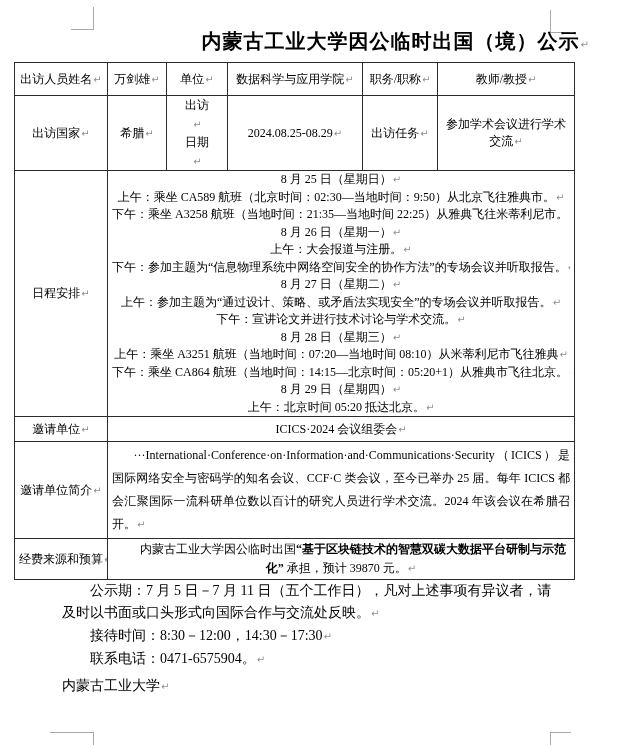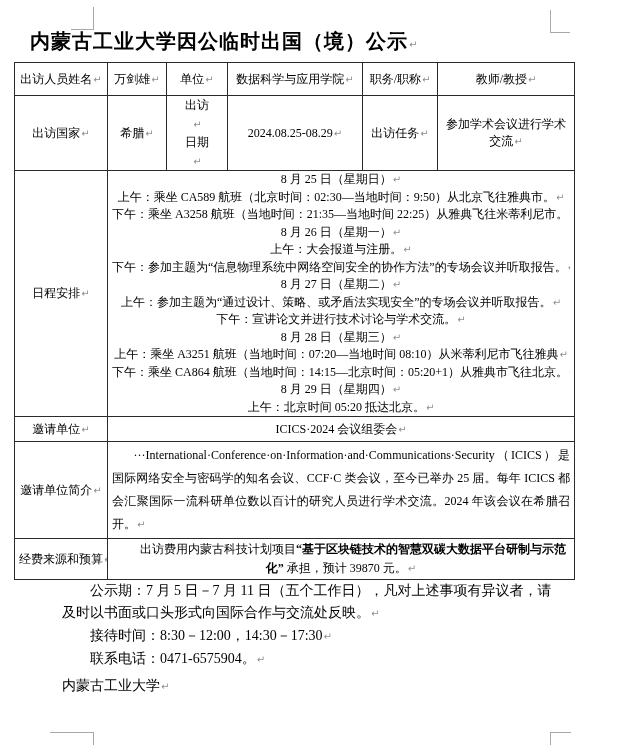--- a/index.html
+++ b/index.html
@@ -10,21 +10,21 @@
   }
   
   .cm{position:absolute;border:0 solid #a8a8a8;}
   .cm-tl{left:71px;top:7px;width:22px;height:22px;border-right-width:1px;border-bottom-width:1px;}
   .cm-tr{left:550px;top:10px;width:19px;height:22px;border-left-width:1px;border-bottom-width:1px;}
   .cm-bl{left:50px;top:732px;width:43px;height:13px;border-right-width:1px;border-top-width:1px;}
   .cm-br{left:550px;top:732px;width:20px;height:13px;border-left-width:1px;border-top-width:1px;}
 
   .title{
     position:absolute;left:30px;top:28px;width:560px;
-    text-align:left;font-size:20px;font-weight:bold;letter-spacing:1px;
+    text-align:right;font-size:20px;font-weight:bold;letter-spacing:1px;
   }
 
   table.doc{
     position:absolute;left:14px;top:62px;width:560px;
     border-collapse:collapse;table-layout:fixed;font-size:12px;
   }
   table.doc td{
     border:1px solid #2b2b2b;padding:0 4px;
     text-align:center;vertical-align:middle;overflow:hidden;
   }
@@ -125,21 +125,21 @@
   </tr>
   <tr class="r6">
     <td class="lab">邀请单位简介<span class="pmark">↵</span></td>
     <td colspan="5" class="intro-cell">
       <div class="intro">···International·Conference·on·Information·and·Communications·Security（ICICS）是国际网络安全与密码学的知名会议、CCF·C 类会议，至今已举办 25 届。每年 ICICS 都会汇聚国际一流科研单位数以百计的研究人员进行学术交流。2024 年该会议在希腊召开。<span class="pmark">↵</span></div>
     </td>
   </tr>
   <tr class="r7">
     <td class="lab">经费来源和预算<span class="pmark">↵</span></td>
     <td colspan="5" class="budget-cell">
-      <div class="budget"><span>出访费用内蒙古科技计划项目</span><span class="b">“基于区块链技术的智慧双碳大数据平台研制与示范化”</span> <span>承担，预计 39870 元。<span class="pmark">↵</span></span></div>
+      <div class="budget"><span>内蒙古工业大学因公临时出国</span><span class="b">“基于区块链技术的智慧双碳大数据平台研制与示范化”</span> <span>承担，预计 39870 元。<span class="pmark">↵</span></span></div>
     </td>
   </tr>
 </tbody>
   </table>
 
 <div class="footer">
   <p class="fpara">公示期：7 月 5 日－7 月 11 日（五个工作日），凡对上述事项有异议者，请及时以书面或口头形式向国际合作与交流处反映。<span class="pmark">↵</span></p>
   <p class="fpara">接待时间：8:30－12:00，14:30－17:30<span class="pmark">↵</span></p>
   <p class="fpara">联系电话：0471-6575904。<span class="pmark">↵</span></p>
   <p class="sig sig-name">内蒙古工业大学<span class="pmark">↵</span></p>

